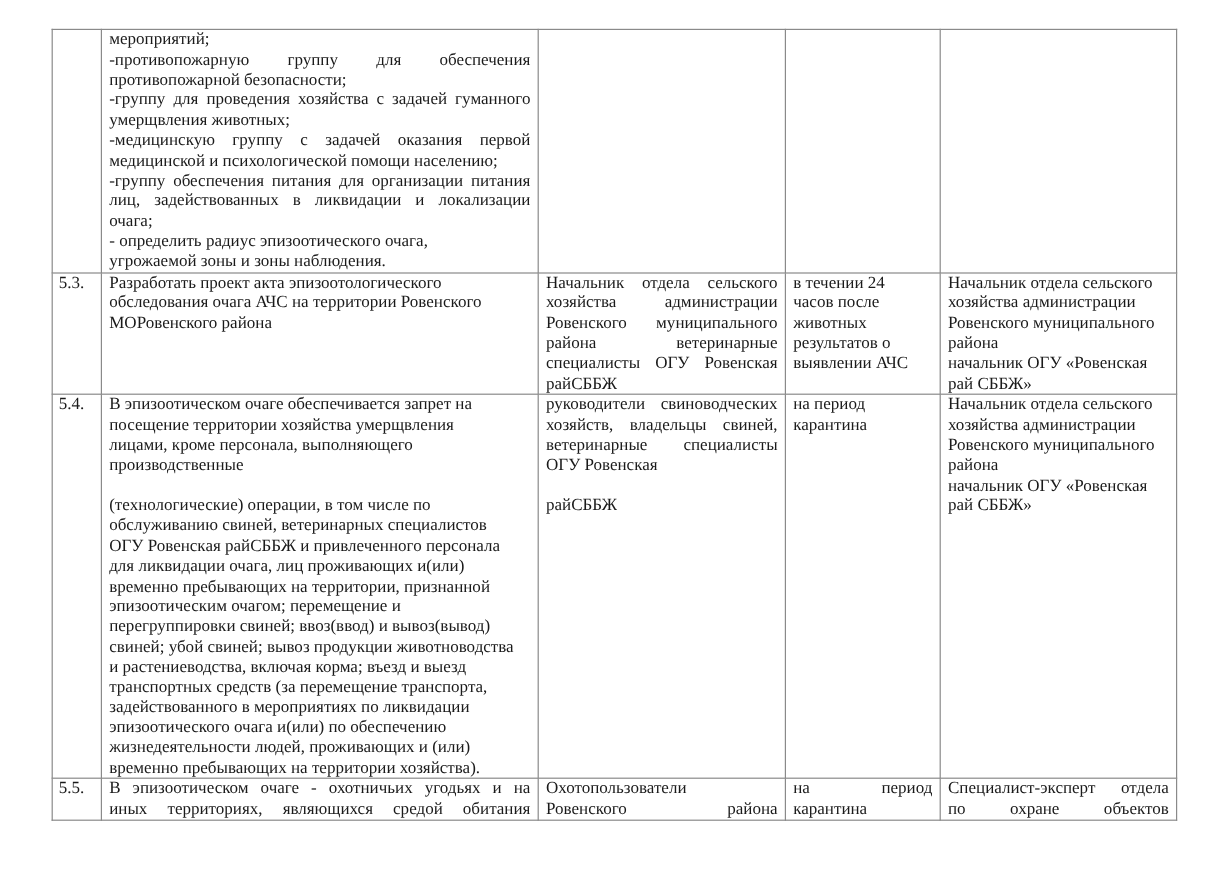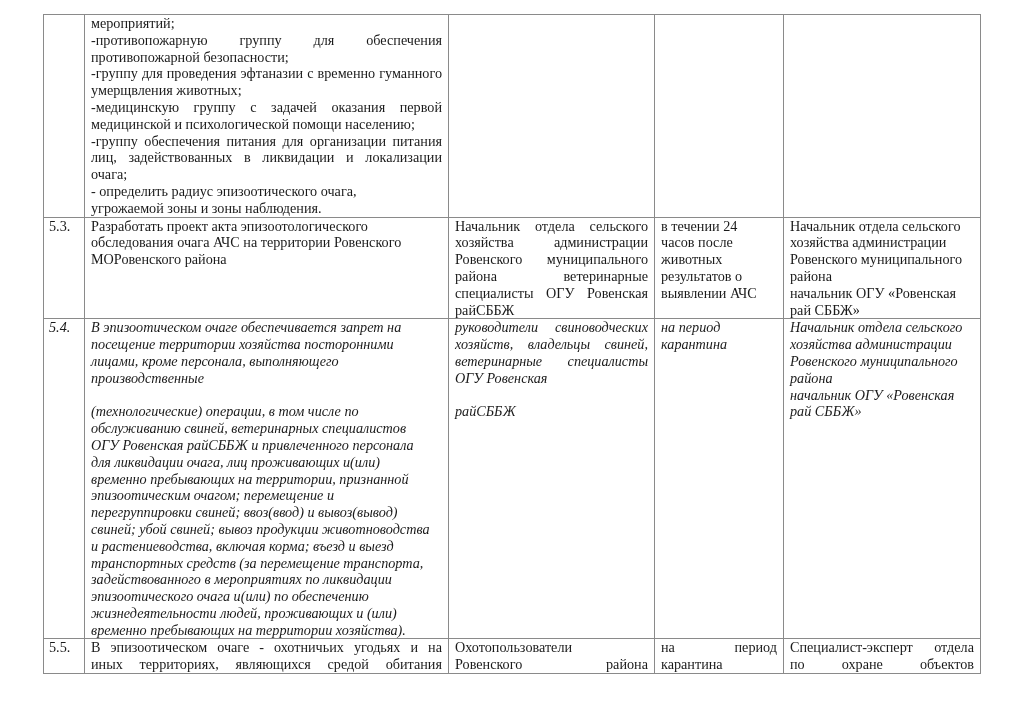--- a/index.html
+++ b/index.html
@@ -17,21 +17,21 @@
     }
     .page {
       position: absolute;
       left: 0; top: 0;
       width: 1023px; height: 724px;
       background: #fff;
     }
     table.plan {
       position: absolute;
       left: 43px;
-      top: 14px;
+      top: 24px;
       width: 937px;
       border-collapse: collapse;
       table-layout: fixed;
       font-size: 14.2px;
       line-height: 16.8px;
     }
     table.plan td {
       border: 1.5px solid #8a8a8a;
       vertical-align: top;
       padding: 0 6px 0 6px;
@@ -45,21 +45,21 @@
     .num { padding-left: 5px !important; }
     .line { display: block; }
     .just-line {
       display: block;
       text-align: justify;
       text-align-last: justify;
     }
     .gap { display: block; height: 16.8px; }
     .row-cont td { height: 201px; }
     .row-53 td { height: 100px; margin-left: 12px; }
-    .row-54 td { height: 319px; font-style: italic; }
+    .row-54 td { height: 319px; }
     .row-55 td { height: 32px; }
   </style>
 </head>
 <body>
 
 <div class="page">
   <table class="plan">
     <colgroup>
       <col class="c-num">
         <col class="c-act">
@@ -68,21 +68,21 @@
         <col class="c-ctrl">
     </colgroup>
     <tbody>
 
       <tr class="row-cont">
         <td class="num"></td>
         <td id="cont-action">
             <span class="line">мероприятий;</span>
             <span class="just-line">-противопожарную группу для обеспечения</span>
             <span class="line">противопожарной безопасности;</span>
-            <span class="just-line">-группу для проведения эфтаназии с временно гуманного</span>
+            <span class="just-line">-группу для проведения хозяйства с задачей гуманного</span>
             <span class="line">умерщвления животных;</span>
             <span class="just-line">-медицинскую группу с задачей оказания первой</span>
             <span class="line">медицинской и психологической помощи населению;</span>
             <span class="just-line">-группу обеспечения питания для организации питания</span>
             <span class="just-line">лиц, задействованных в ликвидации и локализации</span>
             <span class="line">очага;</span>
             <span class="line">- определить радиус эпизоотического очага,</span>
             <span class="line">угрожаемой зоны и зоны наблюдения.</span>
           </td>
         <td></td>
@@ -119,21 +119,21 @@
             <span class="line">района</span>
             <span class="line">начальник ОГУ «Ровенская</span>
             <span class="line">рай СББЖ»</span>
           </td>
       </tr>
 
       <tr class="row-54">
         <td class="num">5.4.</td>
         <td id="r54-action">
             <span class="line">В эпизоотическом очаге обеспечивается запрет на</span>
-            <span class="line">посещение территории хозяйства посторонними</span>
+            <span class="line">посещение территории хозяйства умерщвления</span>
             <span class="line">лицами, кроме персонала, выполняющего</span>
             <span class="line">производственные</span>
             <span class="gap"></span>
             <span class="line">(технологические) операции, в том числе по</span>
             <span class="line">обслуживанию свиней, ветеринарных специалистов</span>
             <span class="line">ОГУ Ровенская райСББЖ и привлеченного персонала</span>
             <span class="line">для ликвидации очага, лиц проживающих и(или)</span>
             <span class="line">временно пребывающих на территории, признанной</span>
             <span class="line">эпизоотическим очагом; перемещение и</span>
             <span class="line">перегруппировки свиней; ввоз(ввод) и вывоз(вывод)</span>

